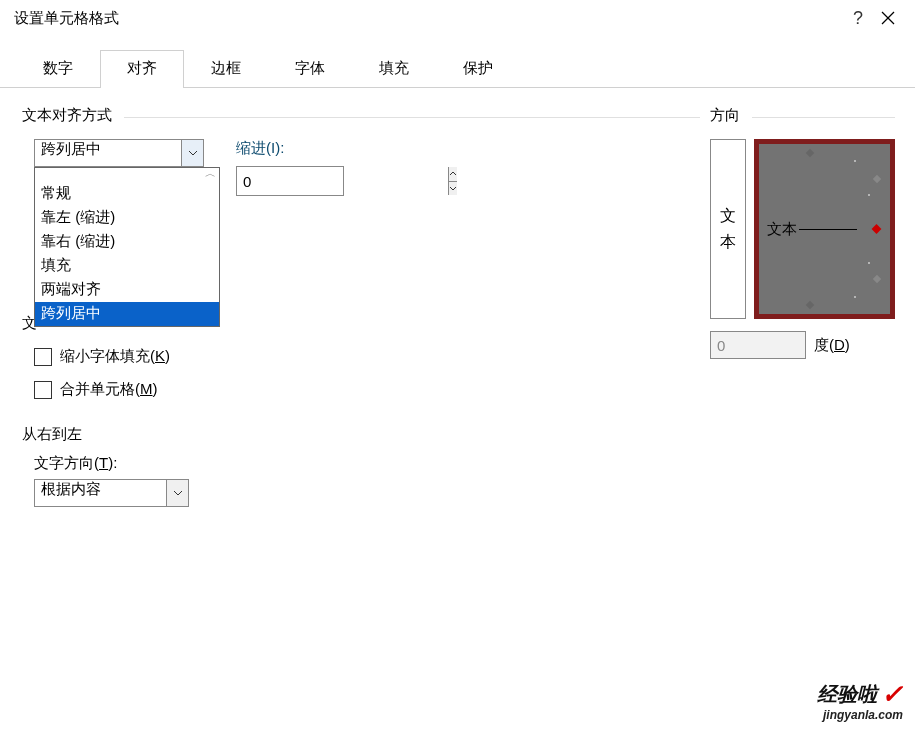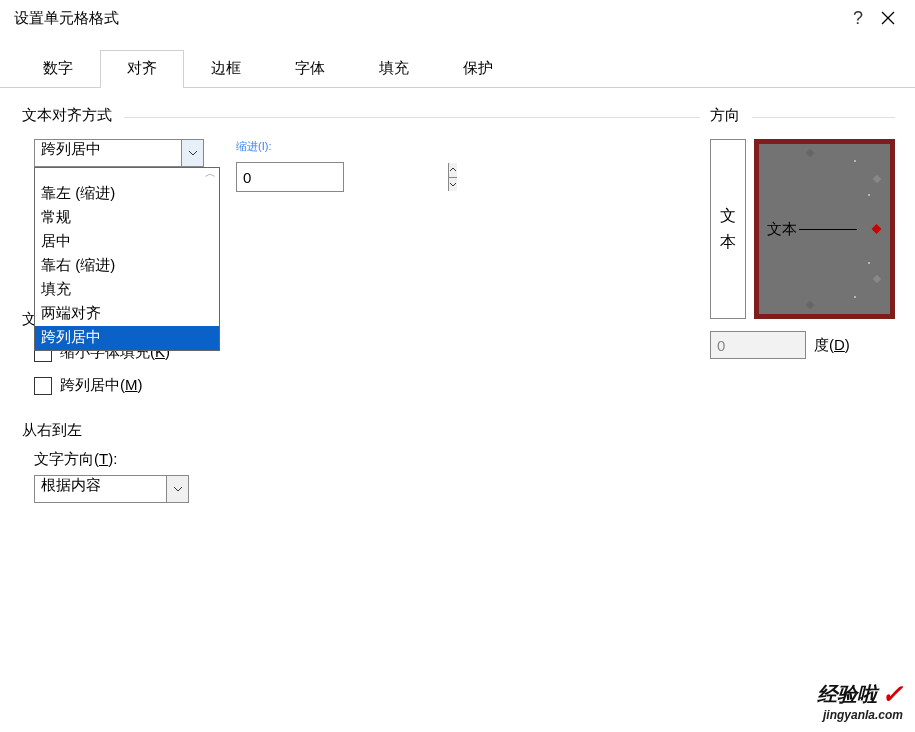--- a/index.html
+++ b/index.html
@@ -97,21 +97,21 @@
   .dropdown .dd-scrollup {
     text-align: right; padding: 0 3px 4px 0; font-size: 11px; color: #888;
     line-height: 10px;
   }
   .dropdown .dd-item {
     padding: 2px 6px 3px 6px; font-size: 15px; cursor: pointer;
   }
   .dropdown .dd-item.selected { background: #0a62c9; color: #fff; }
 
   .indent-block { margin-left: 0; }
-  .indent-label { font-size: 11px; color: #3b82f6; margin: 0 0 8px 0; }
+  .indent-label { font-size: 15px; color: #0c4a6e; margin: 0 0 8px 0; }
   .spinbox {
     width: 108px; height: 30px;
     border: 1px solid #888;
     display: flex; align-items: stretch;
   }
   .spinbox input {
     flex: 1; border: none; outline: none; padding: 0 6px; font-size: 15px;
     background: transparent;
   }
   .spin-btns {
@@ -203,23 +203,22 @@
     <div class="row">
       <div class="combo" style="position:relative;">
         <div class="combo-text">跨列居中</div>
         <div class="combo-btn">
           <svg viewBox="0 0 10 6">
               <polyline points="1,1 5,5 9,1" fill="none" stroke="#333" stroke-width="1"></polyline>
             </svg>
         </div>
         <div class="dropdown">
           <div class="dd-scrollup">︿</div>
+          <div class="dd-item">常规</div>
           <div class="dd-item">靠左 (缩进)</div>
-          <div class="dd-item">常规</div>
-          <div class="dd-item">居中</div>
           <div class="dd-item">靠右 (缩进)</div>
           <div class="dd-item">填充</div>
           <div class="dd-item">两端对齐</div>
           <div class="dd-item selected">跨列居中</div>
         </div>
       </div>
 
       <div class="indent-block">
         <div class="indent-label gray">缩进(I):</div>
         <div class="spinbox">
@@ -245,21 +244,21 @@
     <div class="checkline" style="margin-top:14px;">
       <div class="checkbox"></div>
       <span>
         <span>缩小字体填充(</span><span class="underlined">K</span><span>)</span>
       </span>
     </div>
 
     <div class="checkline" style="margin-top:14px;">
       <div class="checkbox"></div>
       <span>
-        <span>跨列居中(</span><span class="underlined">M</span><span>)</span>
+        <span>合并单元格(</span><span class="underlined">M</span><span>)</span>
       </span>
     </div>
 
     <div class="section-hdr" style="margin-top:26px;">从右到左</div>
 
     <div class="field-label">
       <span>文字方向(</span><span class="underlined">T</span><span>):</span>
     </div>
     <div style="margin-left:12px;">
       <div class="combo small-combo">

